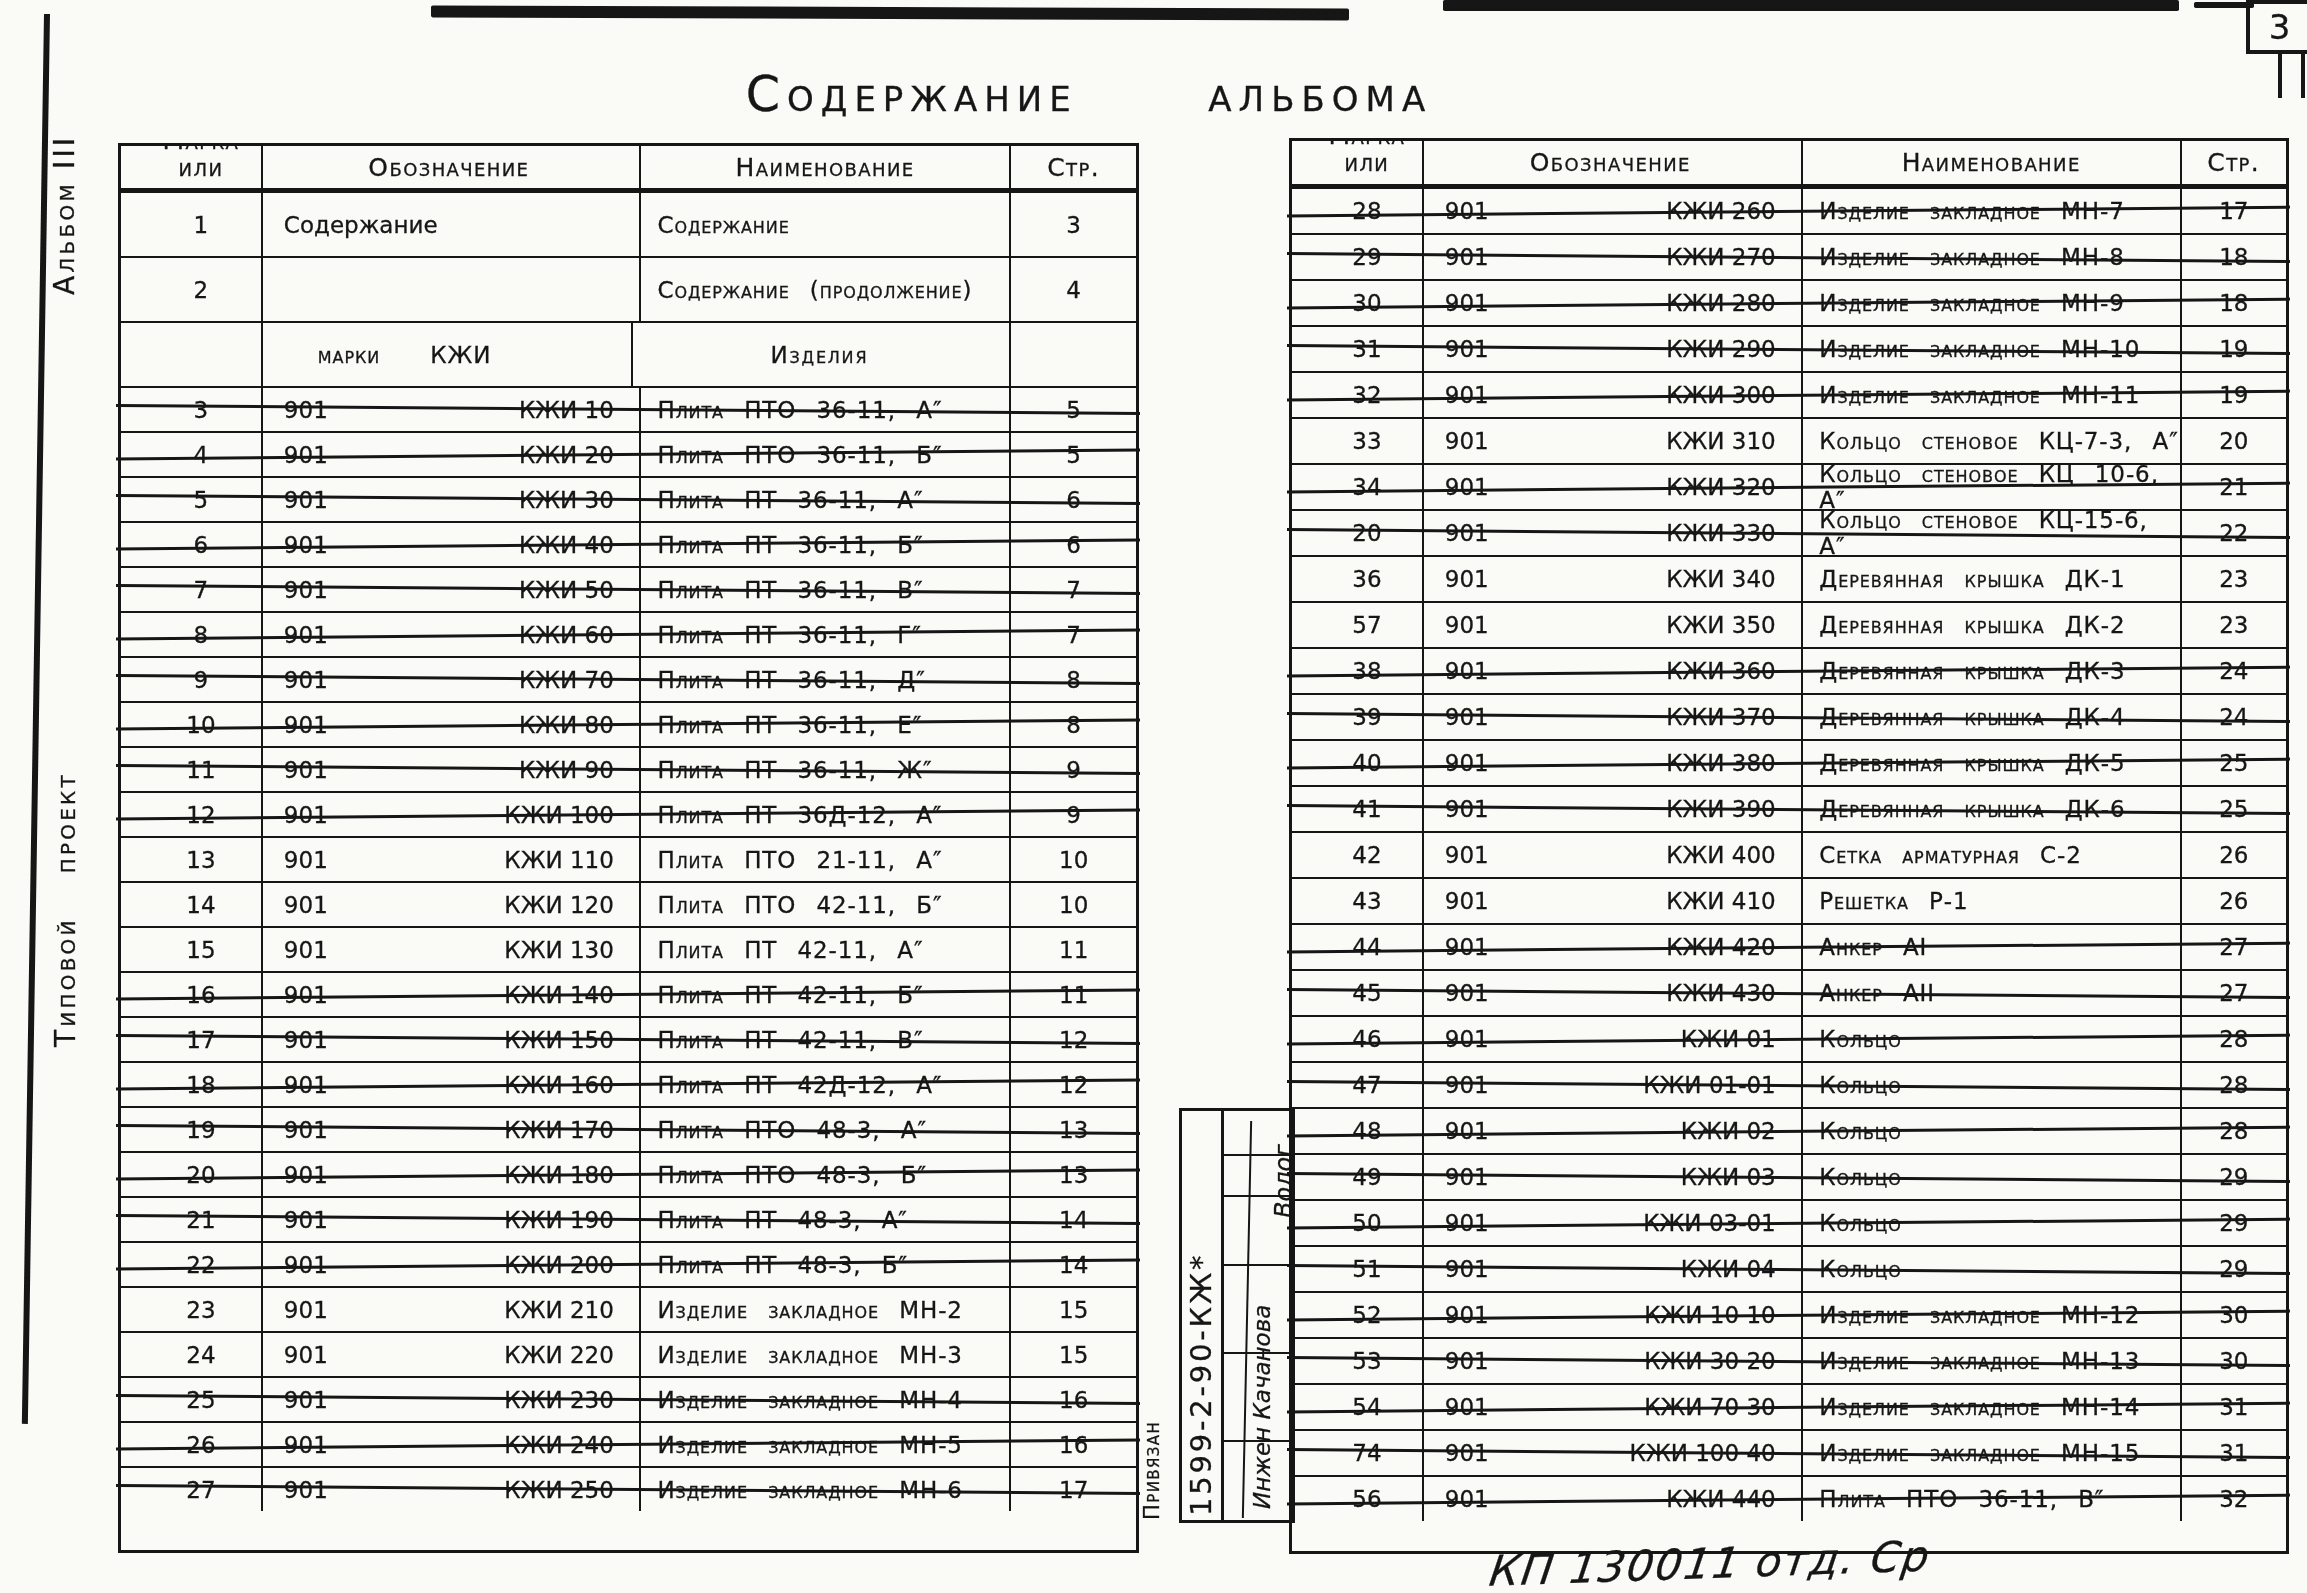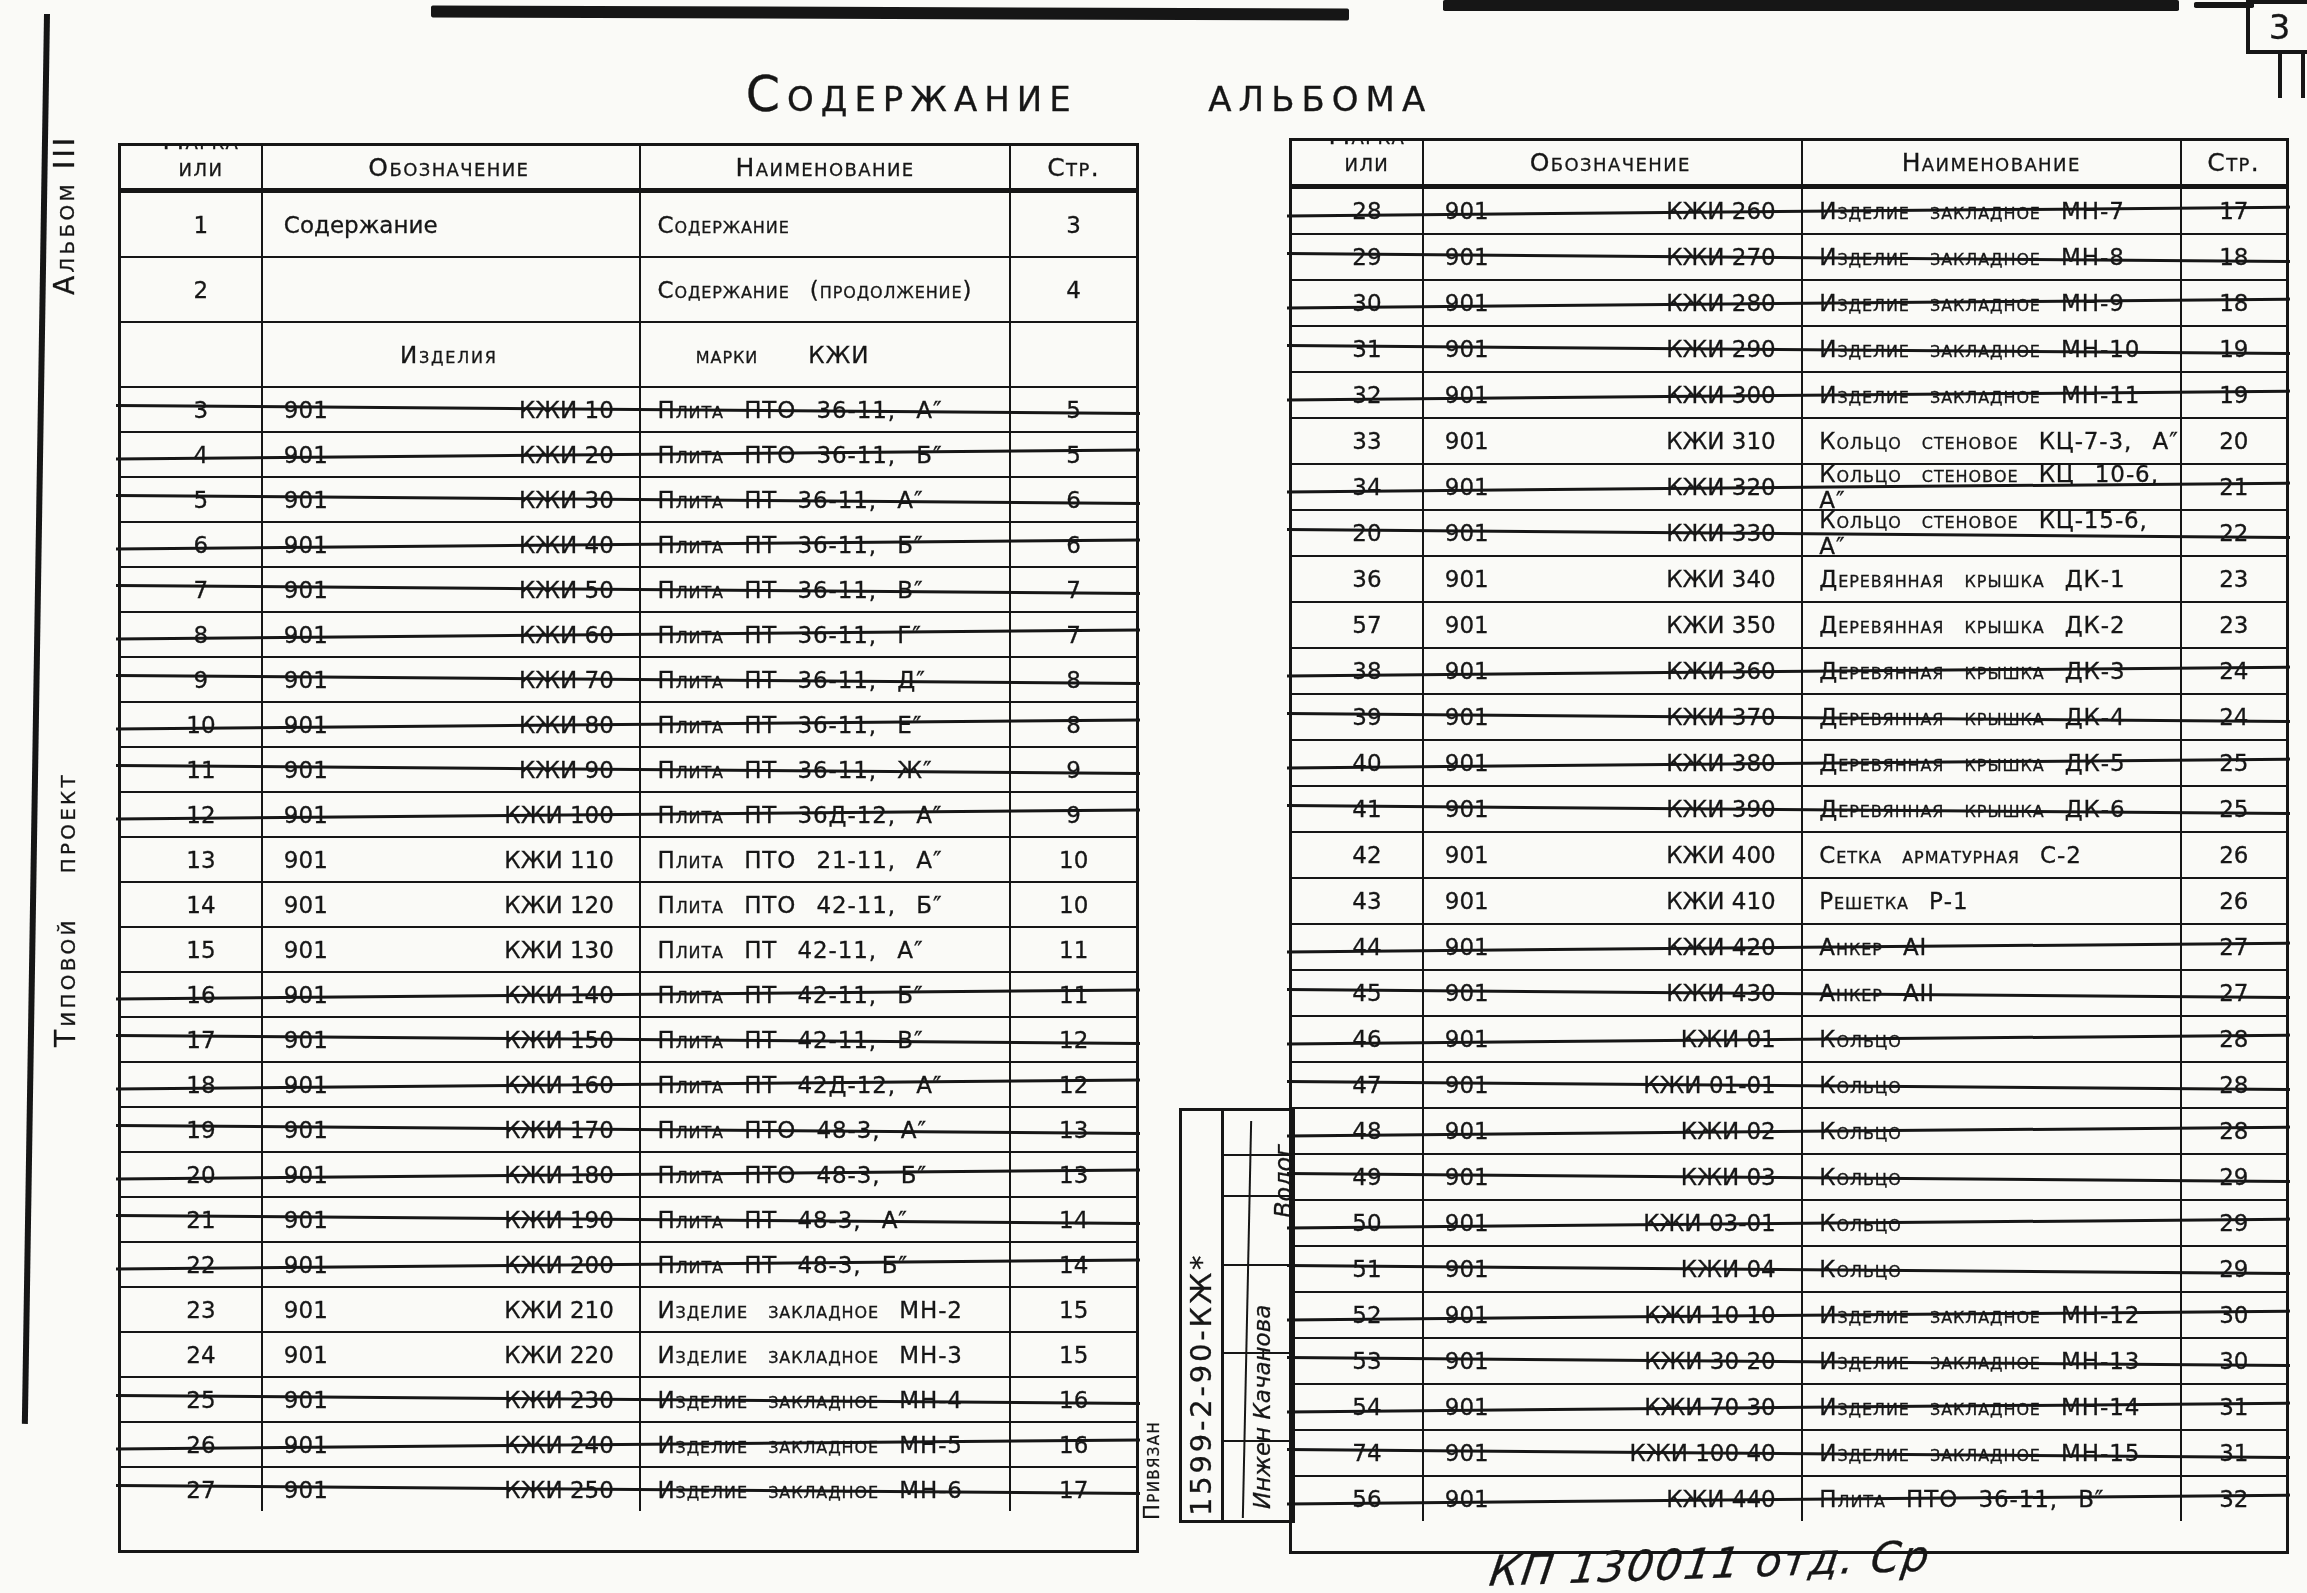--- a/index.html
+++ b/index.html
@@ -95,22 +95,22 @@
           <div class="c pos">2</div>
           <div class="c desig">
             <span class="code"></span>
             <span class="mark"></span>
           </div>
           <div class="c name">Содержание (продолжение)</div>
           <div class="c page">4</div>
         </div>
         <div class="trow tall section">
           <div class="c pos"></div>
+          <div class="c name">марки КЖИ</div>
           <div class="c desig center">Изделия</div>
-          <div class="c name">марки КЖИ</div>
           <div class="c page"></div>
         </div>
         <div class="trow struck">
           <div class="c pos">3</div>
           <div class="c desig">
             <span class="code">901</span>
             <span class="mark">КЖИ 10</span>
           </div>
           <div class="c name">Плита ПТО 36-11, А″</div>
           <div class="c page">5</div>

